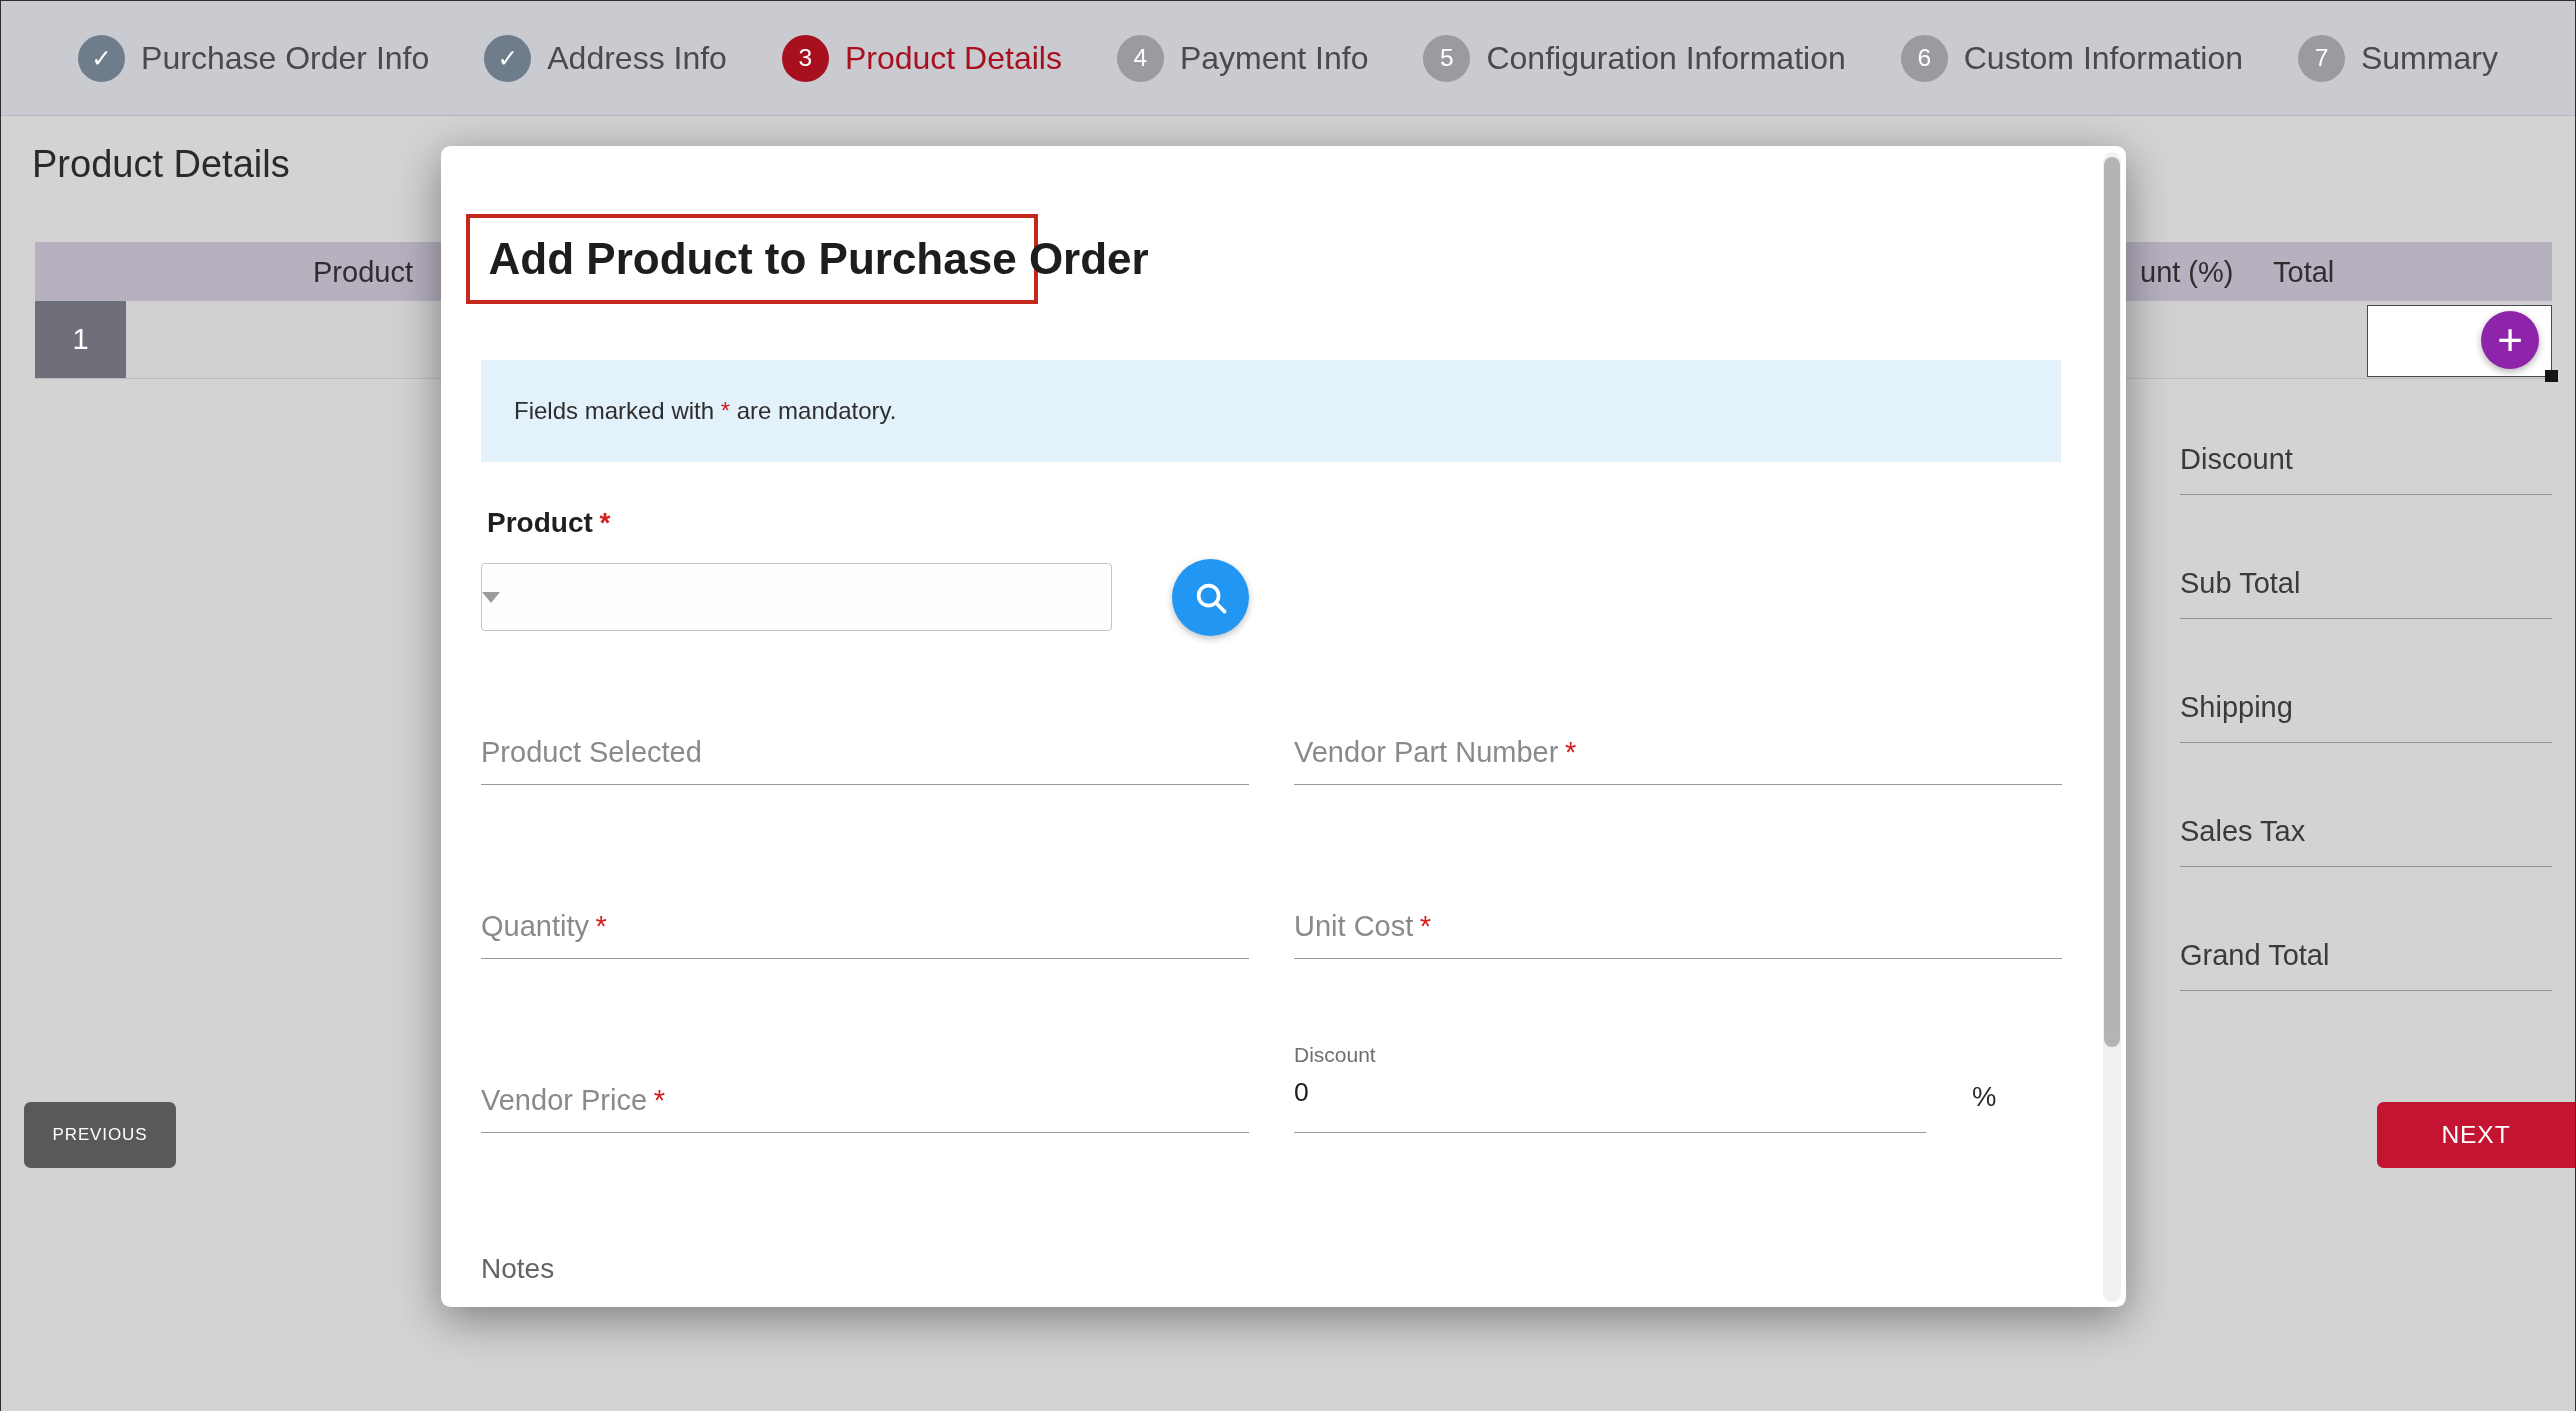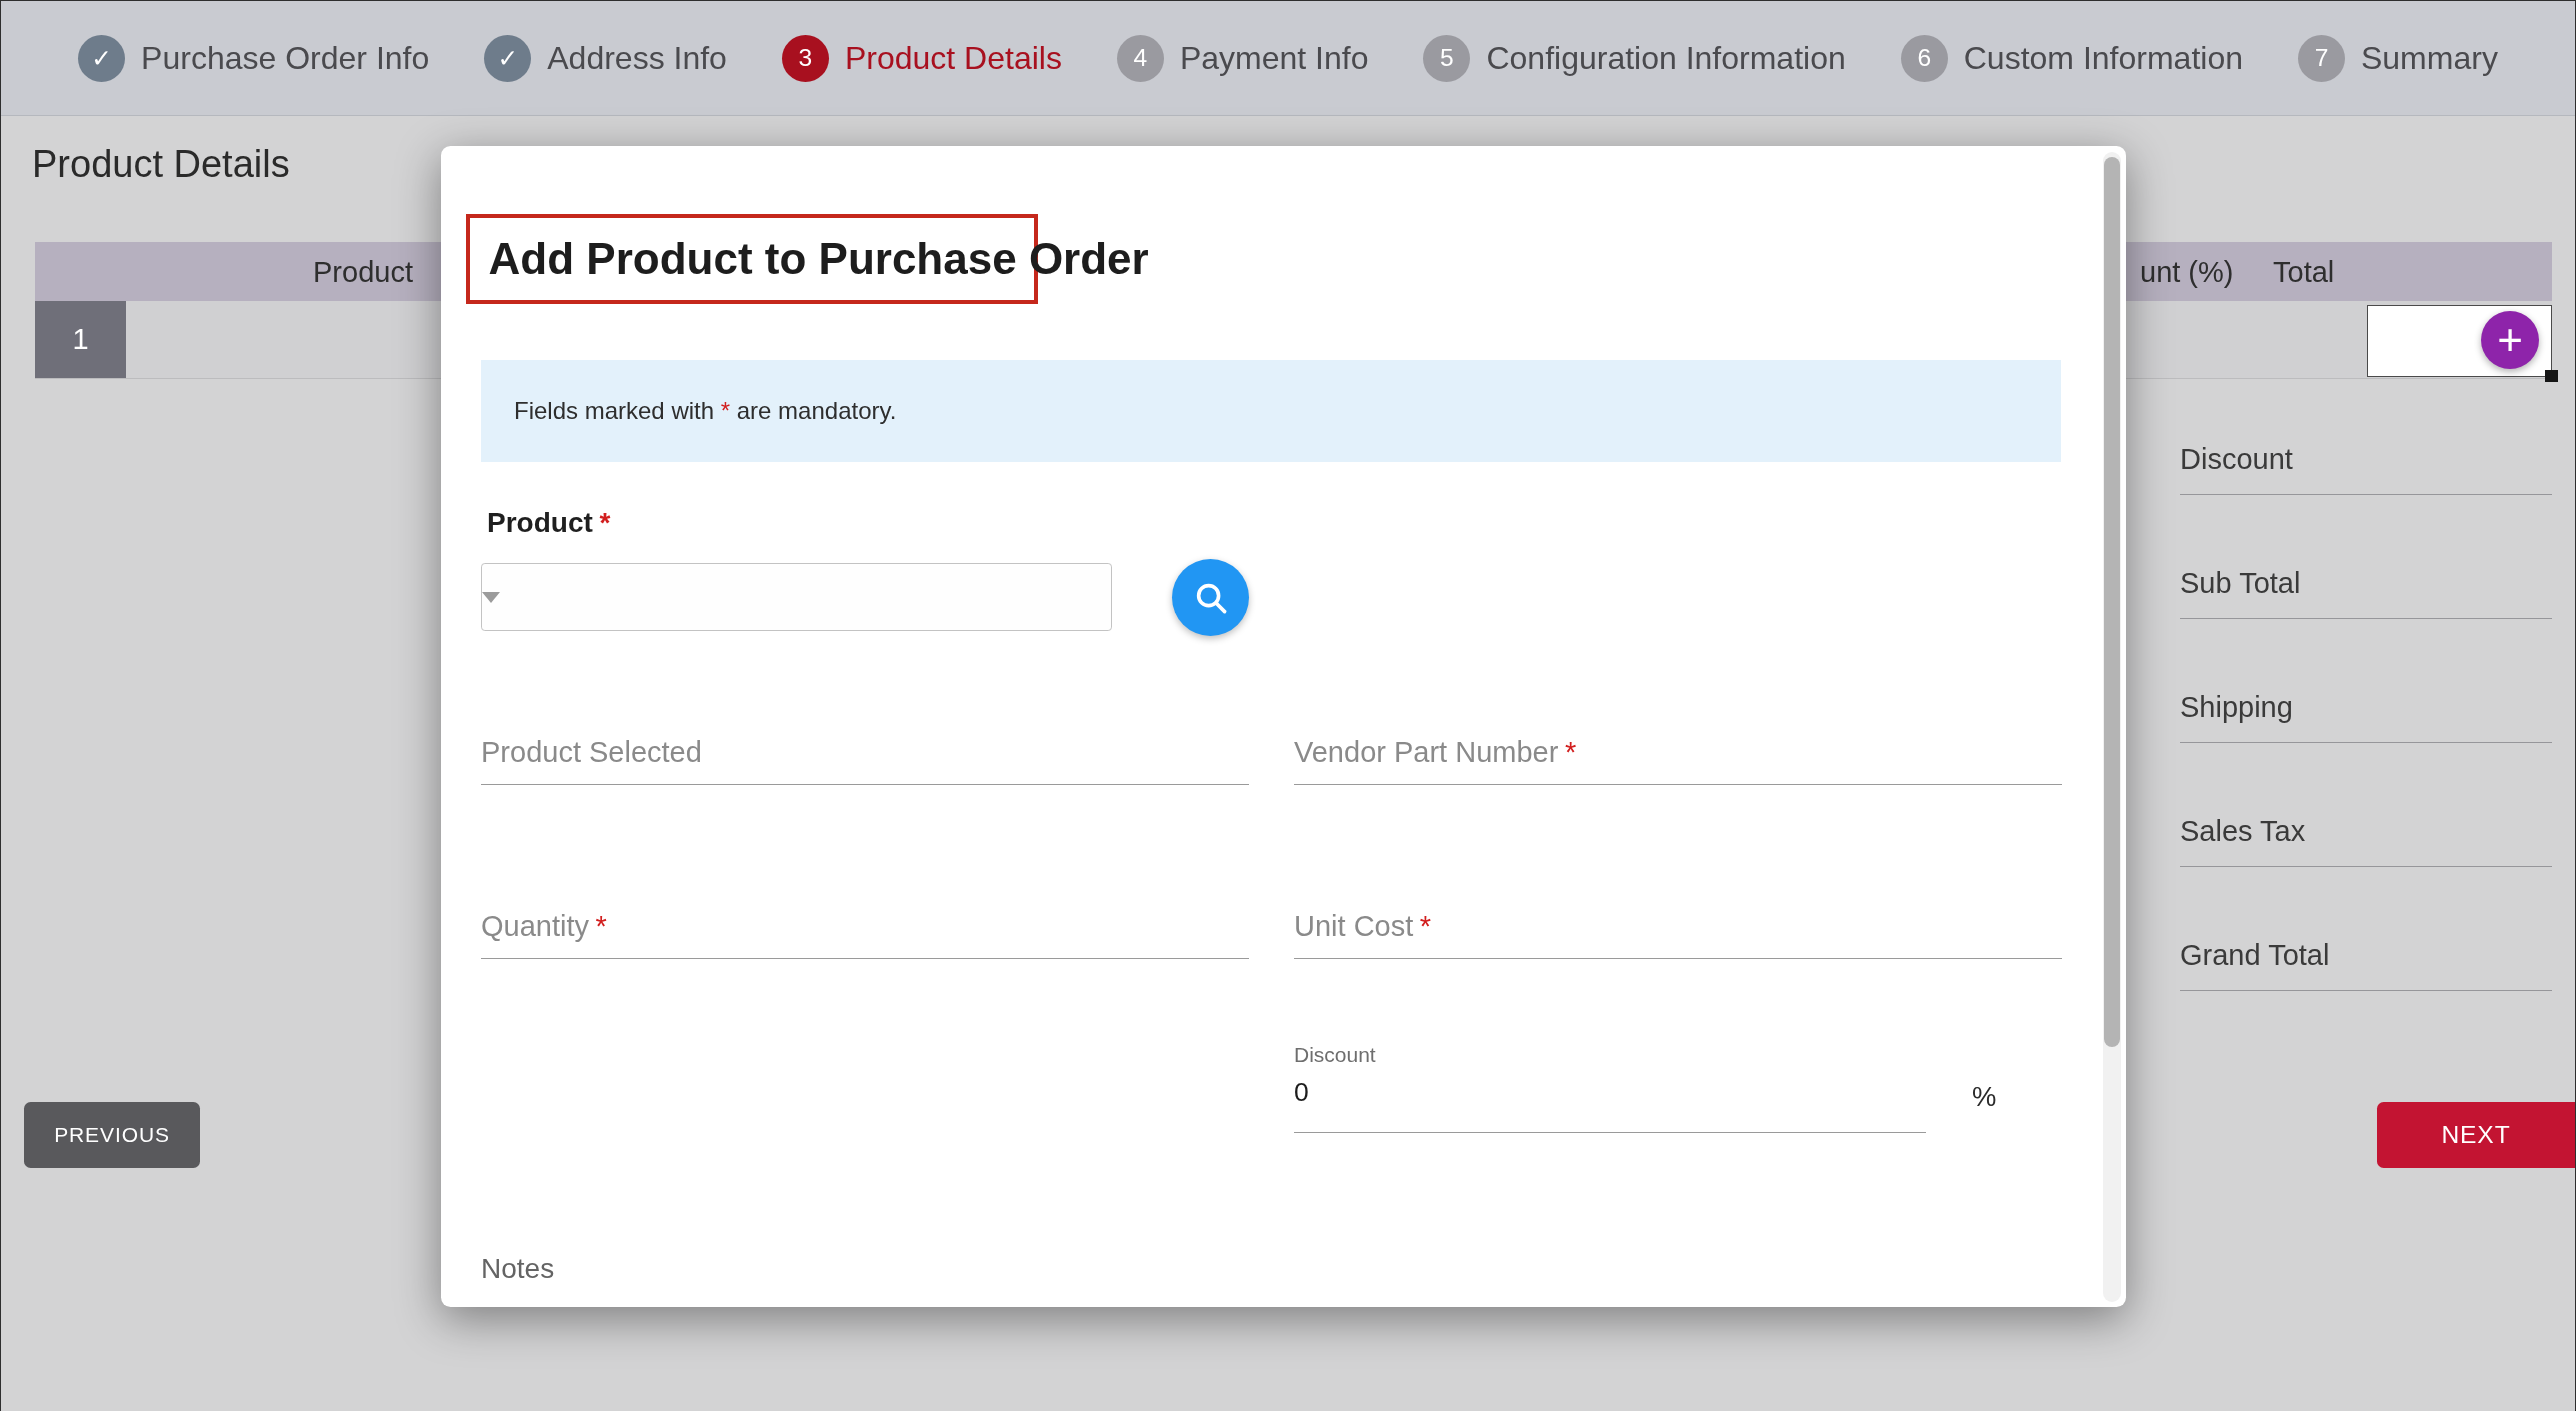--- a/index.html
+++ b/index.html
@@ -34,22 +34,22 @@
   .total-cell { position:absolute; left:2332px; top:3.8px; width:185px; height:72px; background:#fff; border:0.9px solid #4a4a4a; }
   .cell-handle { position:absolute; right:-6.6px; bottom:-6.6px; width:12.3px; height:12.3px; background:#151515; }
   .add-btn { position:absolute; left:2446px; top:10.4px; width:58px; height:58px; border-radius:50%;
              background:#8e24aa; color:#fff; border:none; font-size:44px; line-height:1;
              display:flex; align-items:center; justify-content:center; cursor:pointer;
              box-shadow:0 2.8px 7.6px rgba(0,0,0,.3); z-index:2; }
 
   .totals { position:absolute; left:2179px; top:442px; width:372px; }
   .total-item { font-size:29px; color:#3a3a3a; padding-bottom:18px; border-bottom:0.9px solid #96969a; margin-bottom:72px; }
 
-  .prev-btn { position:absolute; left:23px; top:1101px; width:176px; height:66px; background:#59595c; color:#fff;
-              font-size:21px; letter-spacing:0.9px; border:none; border-radius:6.6px; cursor:pointer; }
+  .prev-btn { position:absolute; left:23px; top:1101px; width:152px; height:66px; background:#59595c; color:#fff;
+              font-size:17px; letter-spacing:0.9px; border:none; border-radius:6.6px; cursor:pointer; }
   .next-btn { position:absolute; right:0; top:1101px; width:198px; height:66px; background:#c31432; color:#fff;
               font-size:24.6px; letter-spacing:0.9px; border:none; border-radius:6.6px 0 0 6.6px; cursor:pointer; }
 
   
   .modal { position:absolute; left:440px; top:145px; width:1685px; height:1161px; background:#fff;
            border-radius:9.5px; box-shadow:0 11.4px 45px rgba(0,0,0,.4); z-index:5; }
   .annotation { position:absolute; left:24.6px; top:68px; width:572px; height:90px; border:4.7px solid #c5281c;
                 display:flex; align-items:center; }
   .modal-title { font-size:44px; font-weight:700; color:#1d1d1d; padding-left:19px; white-space:nowrap; }
 
@@ -206,20 +206,23 @@
       <span class="flabel"><span>Vendor Part Number</span><span class="req red">*</span></span>
     </div>
 
     <div class="field col-l row-2">
       <span class="flabel"><span>Quantity</span><span class="req red">*</span></span>
     </div>
     <div class="field col-r row-2">
       <span class="flabel"><span>Unit Cost</span><span class="req red">*</span></span>
     </div>
 
+    <div class="field col-l row-3">
+      <span class="flabel"><span>Vendor Price</span><span class="req red">*</span></span>
+    </div>
 
     <div class="discount-field">
       <span class="mini-label">Discount</span>
       <input type="text" class="discount-input" value="0" style="">
     </div>
     <span class="percent">%</span>
 
     <div class="notes-label">Notes</div>
 
     <div class="sb-track">

